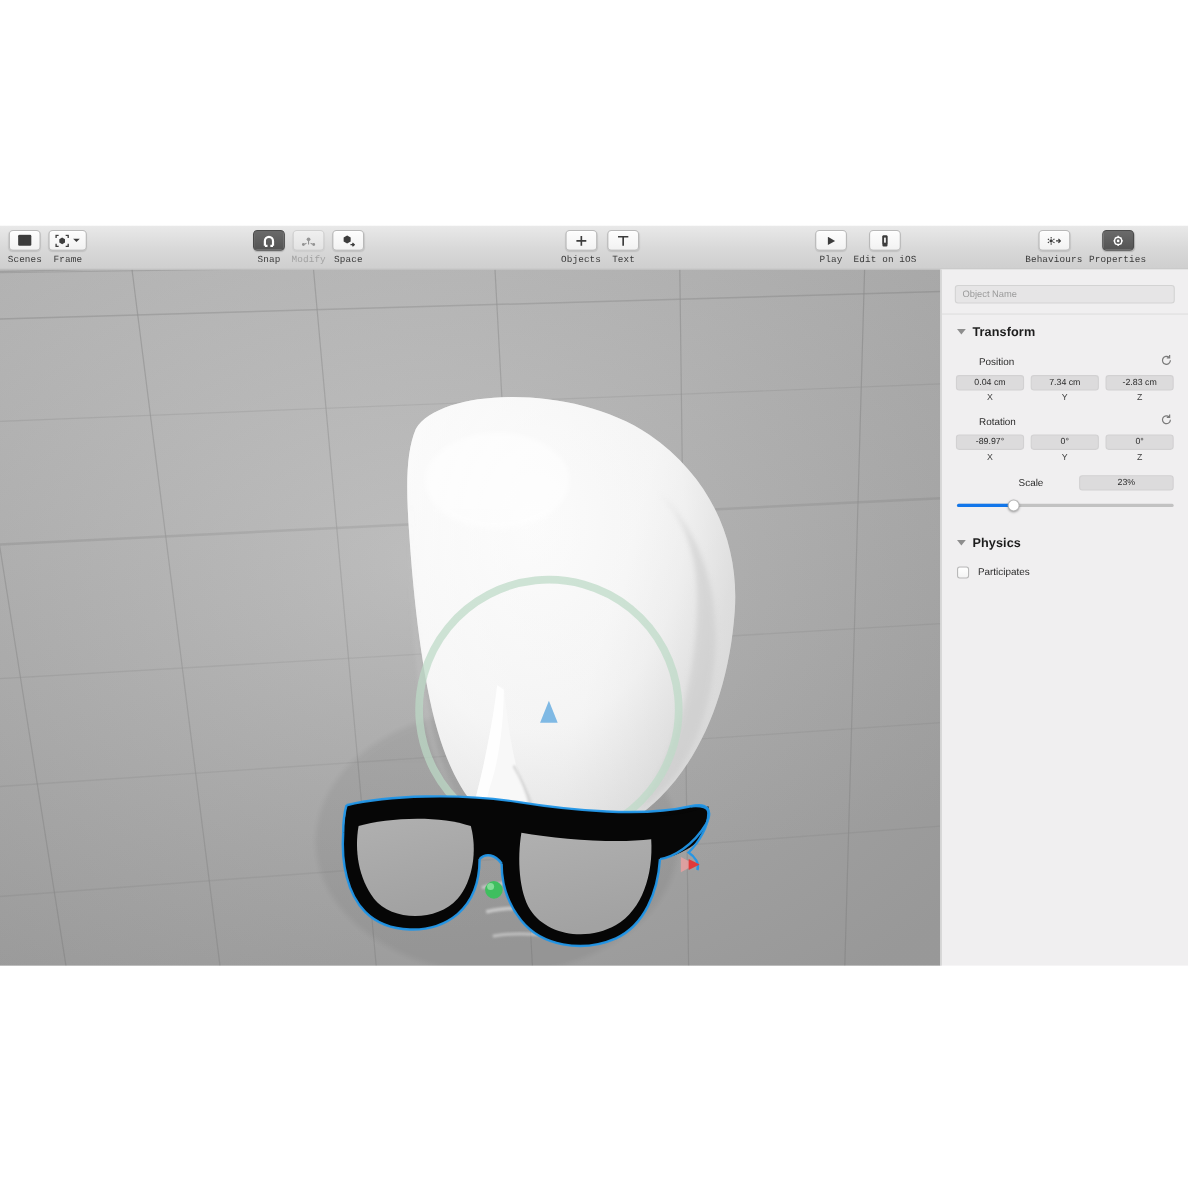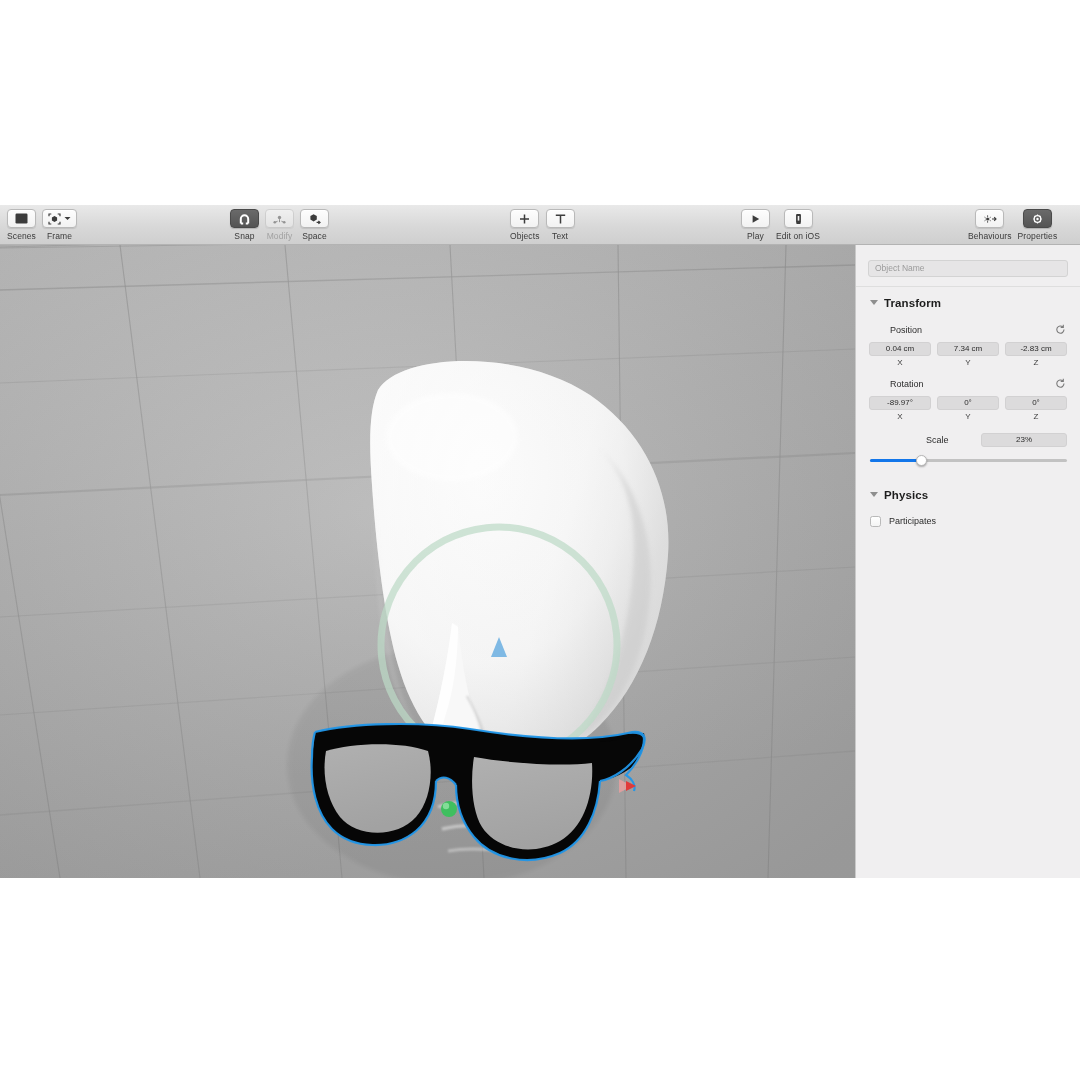--- a/index.html
+++ b/index.html
@@ -11,21 +11,21 @@
     position:absolute; left:0; top:205px; width:1080px; height:673px;
     background:#ffffff; overflow:hidden;
   }
 
   
   #toolbar{
     position:absolute; left:0; top:0; width:1080px; height:40px;
     background:linear-gradient(to bottom,#e9e9e9 0%,#d8d8d8 55%,#cfcfcf 100%);
     border-bottom:1px solid #b3b3b3;
   }
-  .tb-group{ position:absolute; top:4px; display:flex; gap:6px; align-items:flex-end; }
+  .tb-group{ position:absolute; top:4px; display:flex; gap:6px; align-items:flex-end;font-family:Liberation Mono, monospace; }
   .tb-item{ display:flex; flex-direction:column; align-items:center; width:auto; }
   .tb-btn{
     height:19px; min-width:29px; padding:0 5px;
     background:linear-gradient(to bottom,#fdfdfd,#f2f2f2);
     border:1px solid #b9b9b9; border-radius:4px;
     box-shadow:0 1px 0 rgba(255,255,255,.85) inset, 0 1px 1px rgba(0,0,0,.10);
     display:flex; align-items:center; justify-content:center; gap:3px;
     cursor:default;
   }
   .tb-btn.active{
@@ -38,21 +38,21 @@
   .tb-btn.disabled{ opacity:.45; }
   .tb-label{ font-size:8.5px; color:#3a3a3a; margin-top:3px; letter-spacing:.1px; white-space:nowrap; }
   .tb-label.dim{ color:#a2a2a2; }
   .tb-btn svg{ display:block; stroke:#3c3c3c; fill:none; stroke-width:1.4; }
   .tb-btn svg .fillp{ fill:#3c3c3c; stroke:none; }
 
   #grp-left  { left:7px; }
   #grp-snap  { left:230px; }
   #grp-create{ left:510px; }
   #grp-play  { left:741px; }
-  #grp-right { left:968px; }
+  #grp-right { left:932px; }
 
   
   #viewport{
     position:absolute; left:0; top:40px; width:855px; height:633px;
     background:#b0b0b0; overflow:hidden;
   }
   #viewport .grid-svg{ position:absolute; left:0; top:0; }
   #scene-obj{ position:absolute; left:0; top:0; }
 
   

